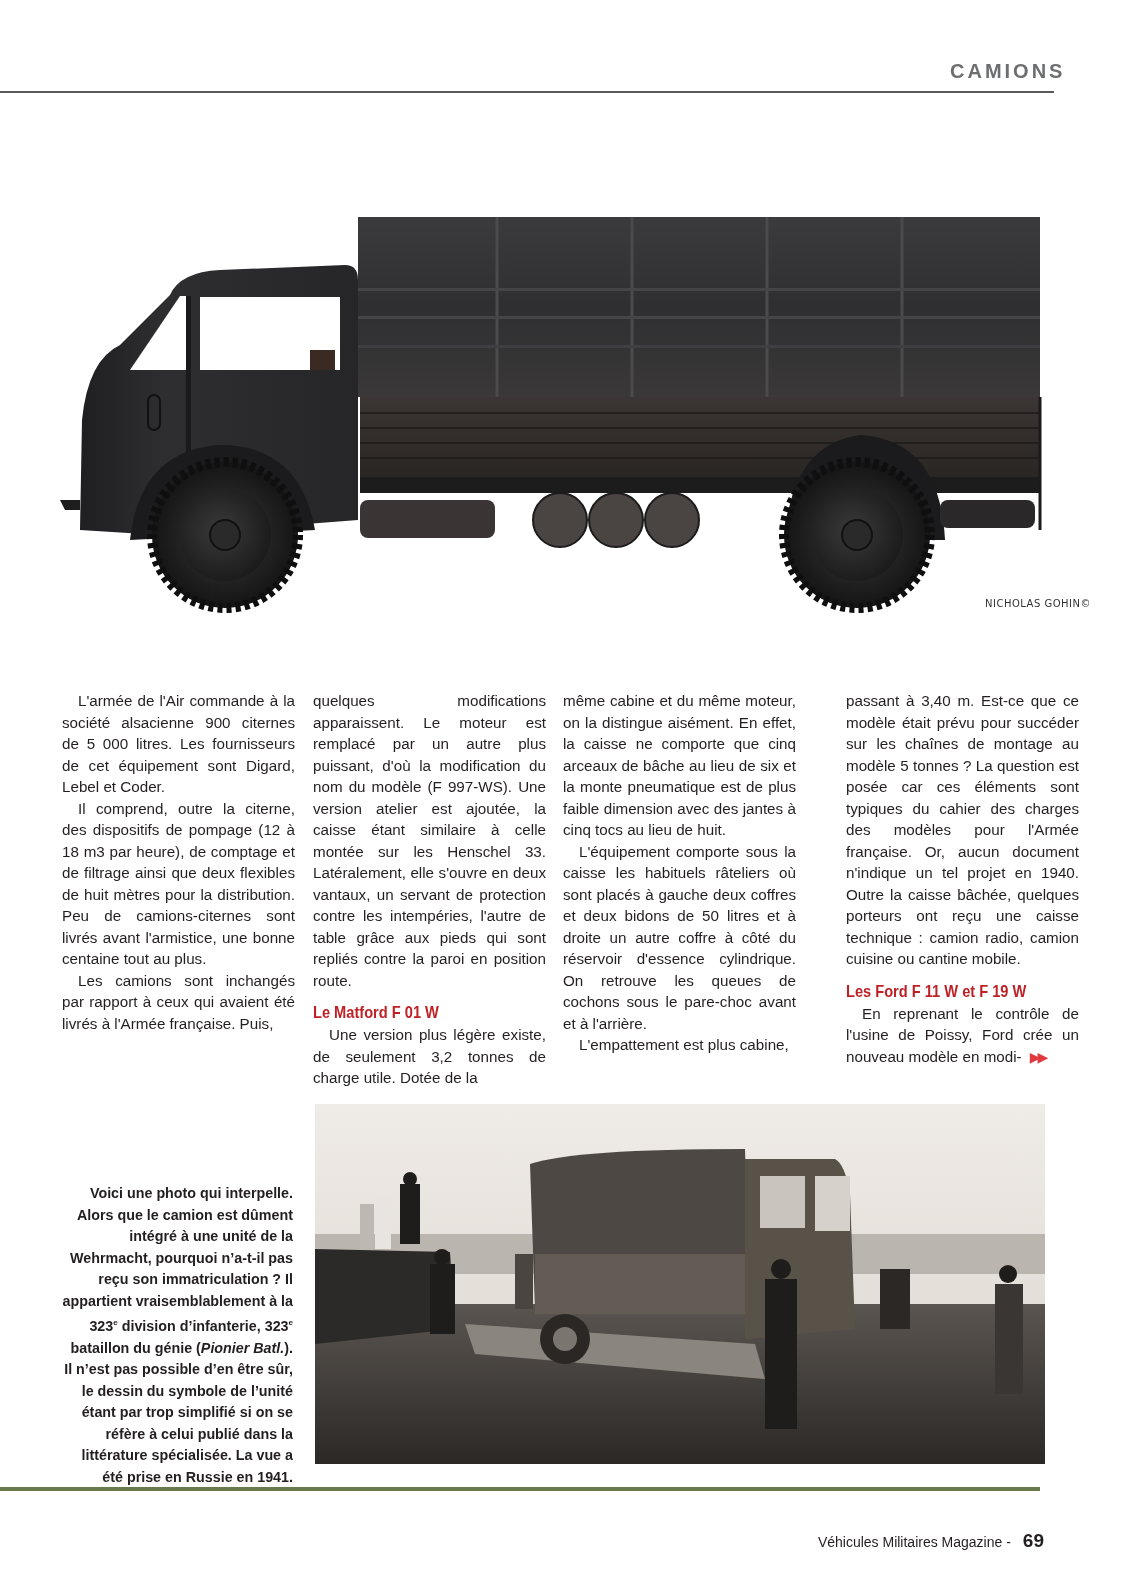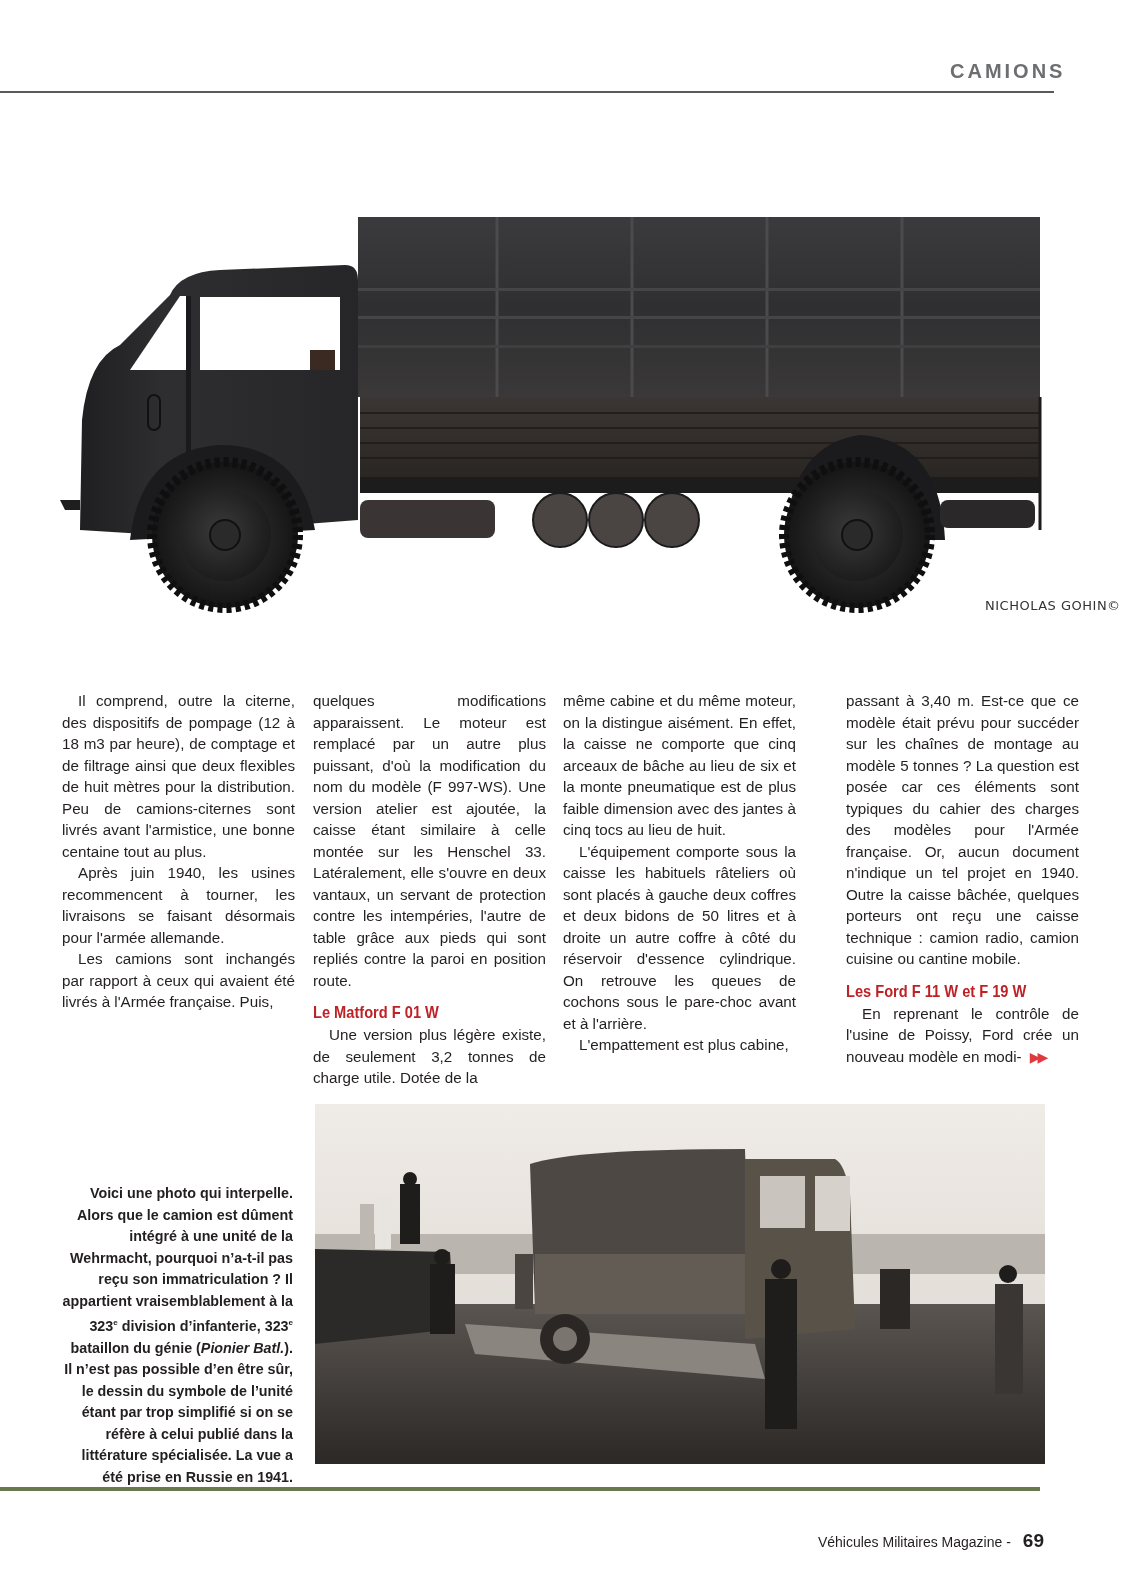--- a/index.html
+++ b/index.html
@@ -11,21 +11,21 @@
       font-family: "Liberation Sans", sans-serif; font-weight: bold;
       font-size: 20px; letter-spacing: 3px; color: #6d6e70;
     }
     .header-rule {
       position: absolute; top: 91px; left: 0; width: 1054px; height: 2px; background: #58595b;
     }
 
     
     .illustration { position: absolute; left: 60px; top: 200px; width: 1000px; height: 420px; }
     .credit {
-      position: absolute; left: 985px; top: 598px; font-size: 13px; letter-spacing: 0.5px;
+      position: absolute; left: 985px; top: 598px; font-size: 10px; letter-spacing: 0.5px;
       font-family: "DejaVu Sans", sans-serif; color: #333;
     }
 
     
     .col {
       position: absolute; width: 233px; font-size: 15.2px; line-height: 21.5px;
       color: #231f20; text-align: justify; font-family: "Liberation Sans", sans-serif;
     }
     .col p { text-indent: 16px; }
     .col p.noindent { text-indent: 0; }
@@ -147,22 +147,22 @@
     <circle cx="797" cy="335" r="46" fill="url(#rim)"></circle>
     <circle cx="797" cy="335" r="15" fill="#2a2a2a" stroke="#111" stroke-width="2"></circle>
   </g>
 
   <rect x="880" y="300" width="95" height="28" rx="8" fill="#2a2828"></rect>
   <line x1="980" y1="197" x2="980" y2="330" stroke="#1b1b1b" stroke-width="3"></line>
 </svg>
 <div class="credit">NICHOLAS GOHIN©</div>
 
 <div class="col" id="col1">
+  <p>L'armée de l'Air commande à la société alsacienne 900 citernes de 5 000 litres. Les fournisseurs de cet équipement sont Digard, Lebel et Coder.</p>
   <p>Il comprend, outre la citerne, des dispositifs de pompage (12 à 18 m3 par heure), de comptage et de filtrage ainsi que deux flexibles de huit mètres pour la distribution. Peu de camions-citernes sont livrés avant l'armistice, une bonne centaine tout au plus.</p>
-  <p>Après juin 1940, les usines recommencent à tourner, les livraisons se faisant désormais pour l'armée allemande.</p>
   <p>Les camions sont inchangés par rapport à ceux qui avaient été livrés à l'Armée française. Puis,</p>
 </div>
 
 <div class="col" id="col2">
   <p class="noindent">quelques modifications apparaissent. Le moteur est remplacé par un autre plus puissant, d'où la modification du nom du modèle (F 997-WS). Une version atelier est ajoutée, la caisse étant similaire à celle montée sur les Henschel 33. Latéralement, elle s'ouvre en deux vantaux, un servant de protection contre les intempéries, l'autre de table grâce aux pieds qui sont repliés contre la paroi en position route.</p>
   <div class="subhead">Le Matford F 01 W</div>
   <p>Une version plus légère existe, de seulement 3,2 tonnes de charge utile. Dotée de la</p>
 </div>
 
 <div class="col" id="col3">

